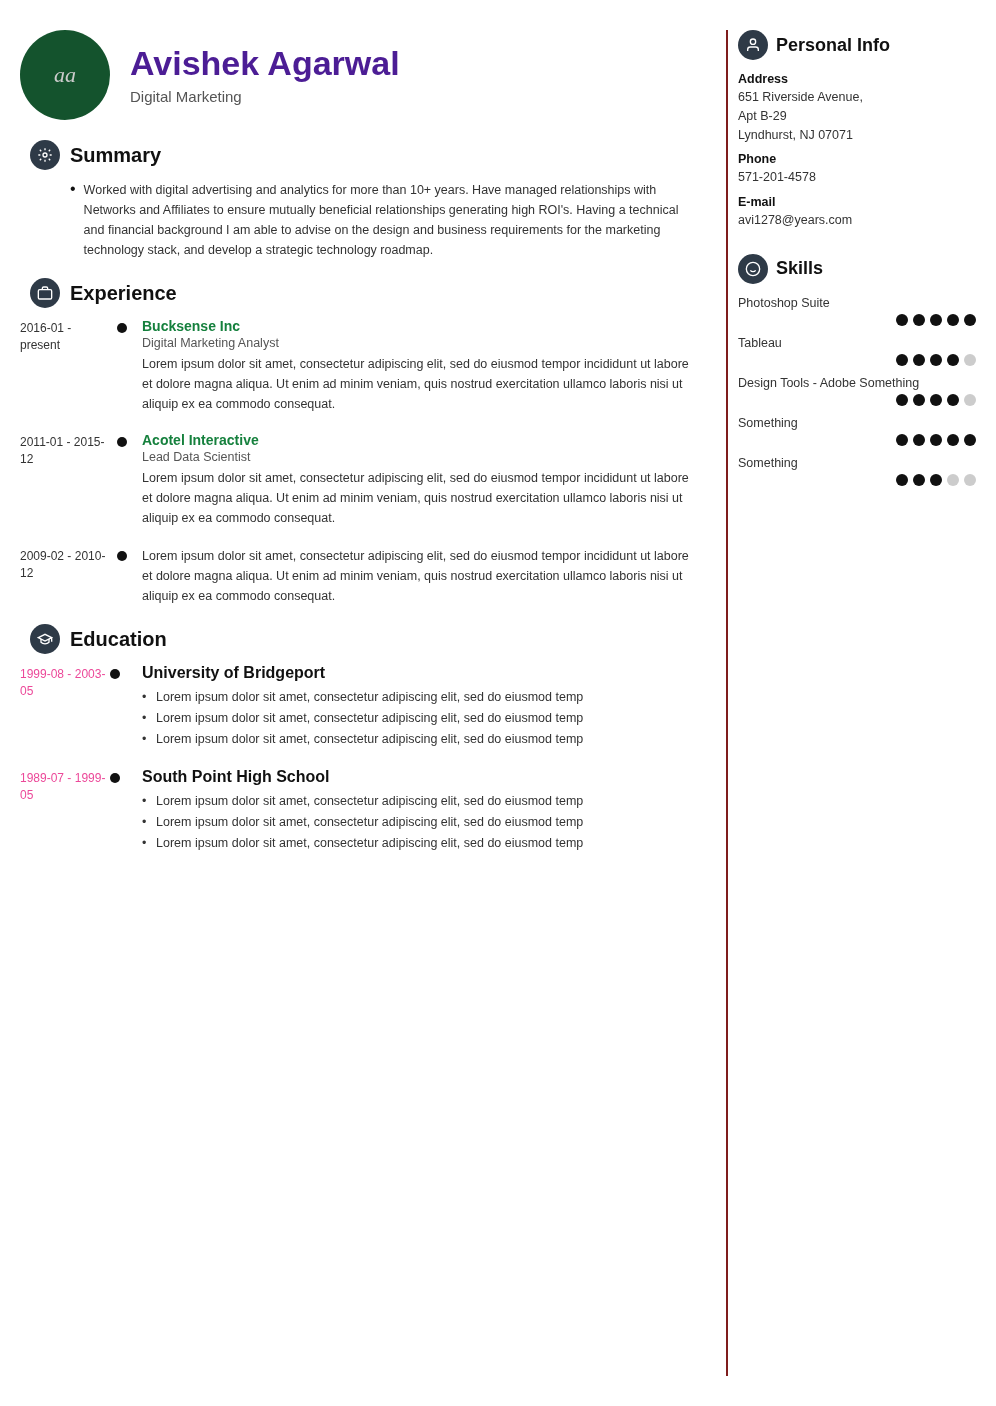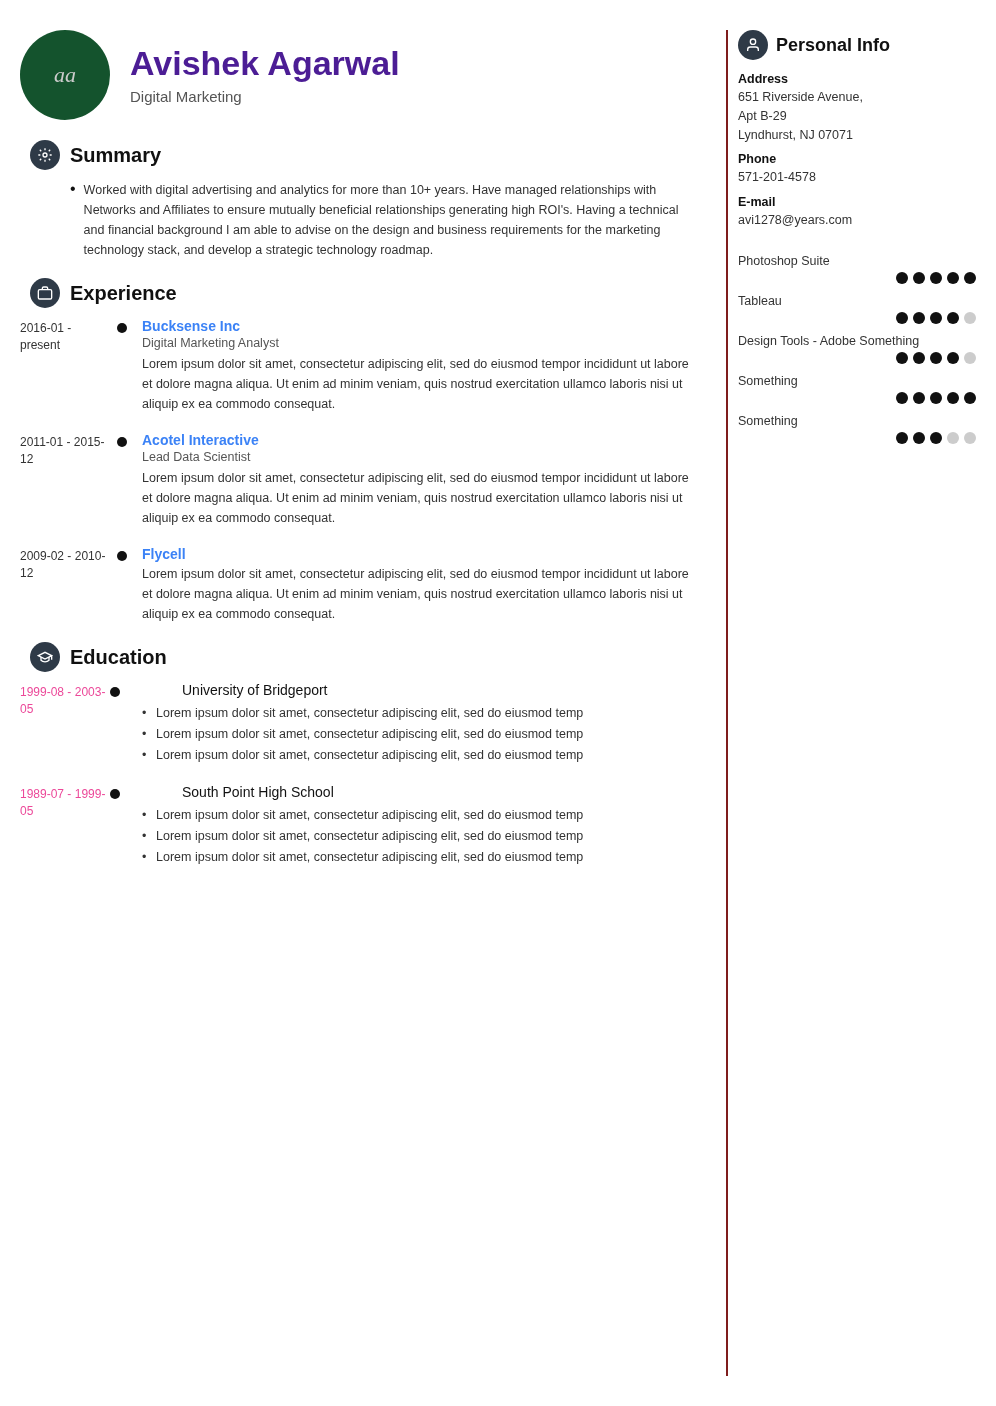--- a/index.html
+++ b/index.html
@@ -130,21 +130,21 @@
       flex-shrink: 0;
     }
     .exp-content {
       flex: 1;
       min-width: 0;
       padding-left: 8px;
     }
     .exp-company {
       font-size: 14px;
       font-weight: bold;
-      color: #3b82f6;
+      color: #15803d;
       margin-bottom: 2px;
     }
     .exp-role {
       font-size: 12.5px;
       color: #555;
       margin-bottom: 4px;
     }
     .exp-desc {
       font-size: 12.5px;
       color: #333;
@@ -171,25 +171,24 @@
       display: flex;
       align-items: flex-start;
       padding-top: 5px;
     }
     .edu-content {
       flex: 1;
       min-width: 0;
       padding-left: 8px;
     }
     .edu-school {
-      font-size: 14px;
-      font-weight: normal;
+      font-size: 16px;
+      font-weight: bold;
       color: #111;
       margin-bottom: 6px;
-      margin-left: 40px;
     }
     .edu-bullets {
       list-style: none;
       padding: 0;
     }
     .edu-bullets li {
       font-size: 12.5px;
       color: #333;
       line-height: 1.5;
       padding-left: 14px;
@@ -343,21 +342,20 @@
       <div class="exp-role">Lead Data Scientist</div>
       <div class="exp-desc">Lorem ipsum dolor sit amet, consectetur adipiscing elit, sed do eiusmod tempor incididunt ut labore et dolore magna aliqua. Ut enim ad minim veniam, quis nostrud exercitation ullamco laboris nisi ut aliquip ex ea commodo consequat.</div>
     </div>
   </div>
           <div class="exp-entry">
     <div class="exp-date">2009-02 - 2010-12</div>
     <div class="exp-dot-col">
       <div class="dot"></div>
     </div>
     <div class="exp-content">
-      <div class="exp-company">Flycell</div>
 
       <div class="exp-desc">Lorem ipsum dolor sit amet, consectetur adipiscing elit, sed do eiusmod tempor incididunt ut labore et dolore magna aliqua. Ut enim ad minim veniam, quis nostrud exercitation ullamco laboris nisi ut aliquip ex ea commodo consequat.</div>
     </div>
   </div>
         </div>
     </div>
 
     <div class="section">
       <div class="section-header">
         <div class="section-icon">
@@ -417,20 +415,31 @@
       <div class="info-value">
         651 Riverside Avenue,<br>Apt B-29<br>Lyndhurst, NJ 07071
       </div>
       <div class="info-label">Phone</div>
       <div class="info-value">571-201-4578</div>
       <div class="info-label">E-mail</div>
       <div class="info-value">avi1278@years.com</div>
     </div>
 
     <div class="right-section">
+      <div class="right-section-header">
+        <div class="right-icon">
+          <svg class="icon-svg" viewBox="0 0 24 24" fill="none" stroke="white" stroke-width="2">
+            <path d="M12 2C6.48 2 2 6.48 2 12s4.48 10 10 10 10-4.48 10-10S17.52 2 12 2z"></path>
+            <path d="M8 14s1.5 2 4 2 4-2 4-2"></path>
+            <line x1="9" y1="9" x2="9.01" y2="9"></line>
+            <line x1="15" y1="9" x2="15.01" y2="9"></line>
+          </svg>
+        </div>
+        <span class="right-section-title">Skills</span>
+      </div>
       <div id="skills-list">
           <div class="skill-item">
     <div class="skill-name">Photoshop Suite</div>
     <div class="skill-dots">
               <div class="skill-dot filled"></div>
               <div class="skill-dot filled"></div>
               <div class="skill-dot filled"></div>
               <div class="skill-dot filled"></div>
               <div class="skill-dot filled"></div>
             </div>

